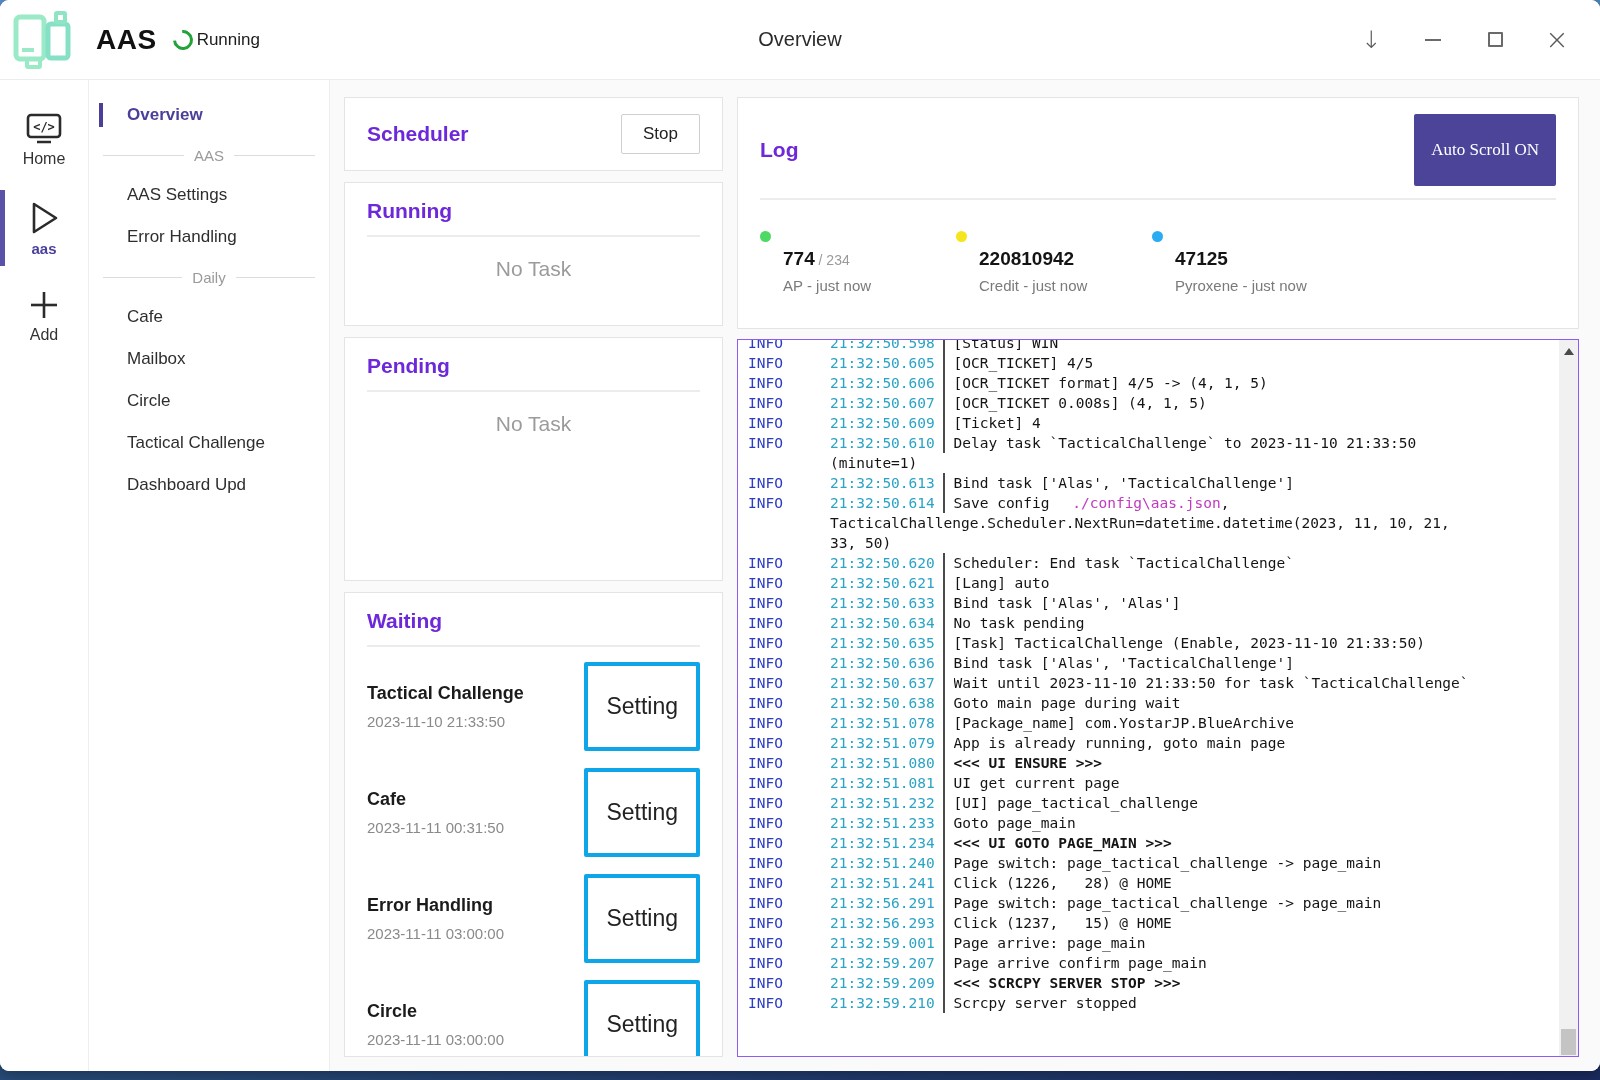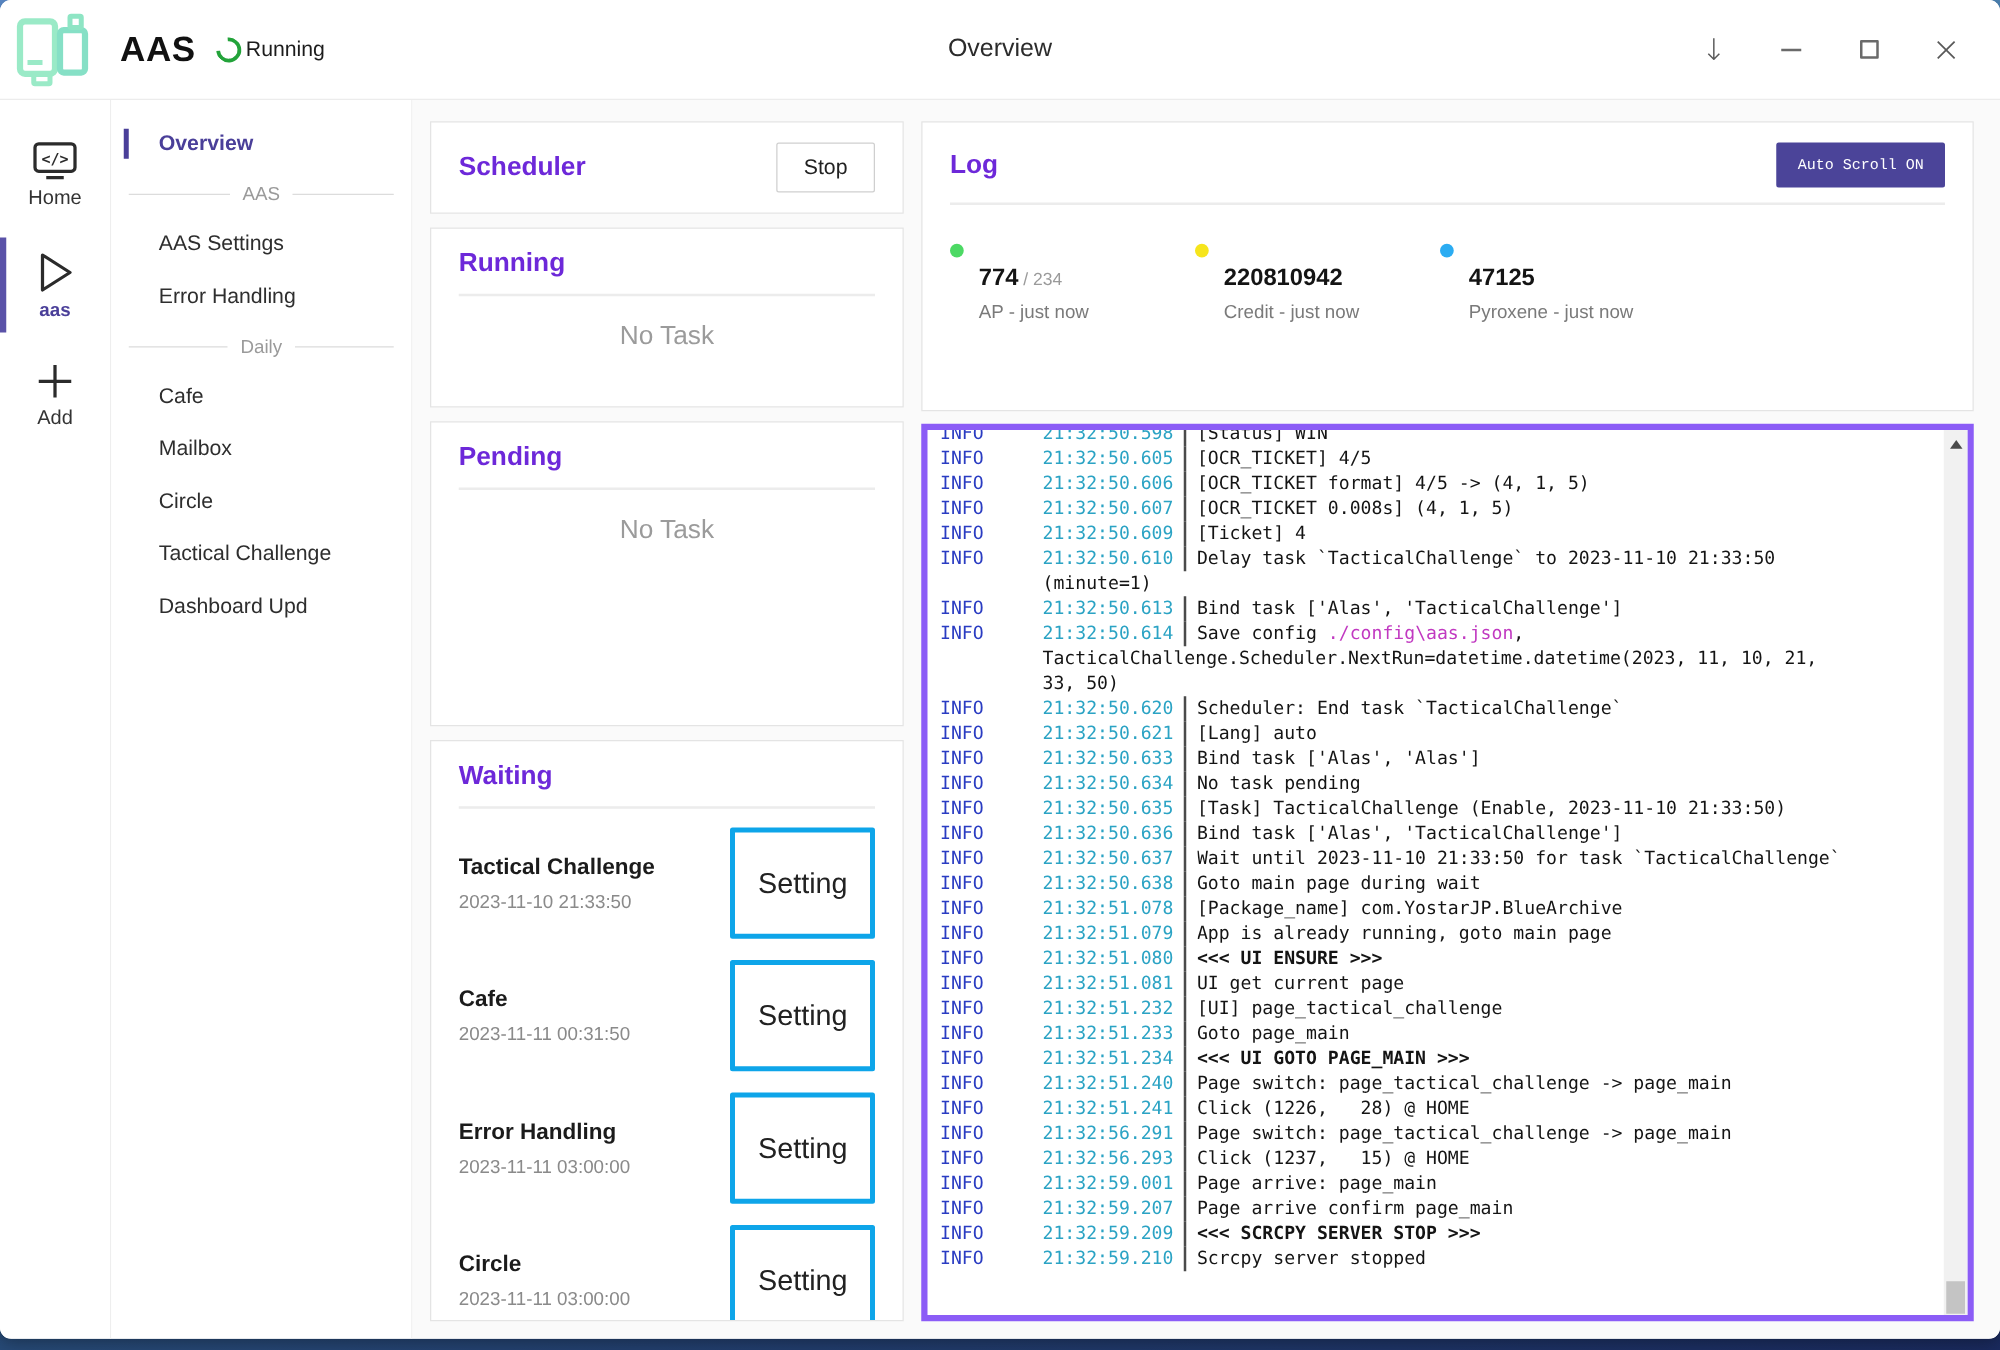--- a/index.html
+++ b/index.html
@@ -68,39 +68,39 @@
   
   .wait-list { margin-top:6px; }
   .wait-row { display:flex; align-items:center; justify-content:space-between; padding:9px 0 8px 0; }
   .wait-name { font-size:18px; font-weight:700; color:#1b1b1b; }
   .wait-date { font-size:15px; color:#8a8a8a; margin-top:9px; }
   .btn-setting { background:#fff; border:4px solid #0ea5e9; border-radius:2px; font-size:23px; color:#222;
                  padding:27px 18px; cursor:pointer; font-family:inherit; }
   
   .card-loghead { flex:0 0 232px; }
   .loghead-top { display:flex; align-items:center; justify-content:space-between; }
-  .btn-autoscroll { background:#4b4499; color:#fff; border:none; border-radius:2px; font-size:12px;
-                    padding:11px 17px; cursor:pointer; font-family:Liberation Mono, monospace; }
+  .btn-autoscroll { background:#4b4499; color:#fff; border:none; border-radius:2px; font-size:17px;
+                    padding:26px 17px; cursor:pointer; font-family:Liberation Serif, serif; }
   .stats { display:flex; margin-top:24px; }
   .stat { width:196px; display:flex; gap:12px; }
   .dot { width:11px; height:11px; border-radius:50%; margin-top:7px; flex:0 0 11px; }
   .stat-val { font-size:19px; font-weight:700; color:#141414;margin-top:24px; }
   .stat-suffix { font-size:14px; font-weight:400; color:#9a9a9a; }
   .stat-label { font-size:15px; color:#7a7a7a; margin-top:7px; }
   
-  .log-view { flex:1; position:relative; background:#fff; border:5px solid #8b5cf6; overflow:hidden; }
+  .log-view { flex:1; position:relative; background:#fff; border:1px solid #8b5cf6; overflow:hidden; }
   .log-inner { position:absolute; left:0; top:-7px; right:20px; bottom:0; overflow:hidden;
                font-family:"DejaVu Sans Mono", monospace; font-size:14.5px; color:#141414; padding-left:10px; }
   .log-line { display:flex; height:20px; line-height:20px; white-space:pre; }
   .log-line .lvl { width:82px; flex:0 0 82px; color:#2a3cc2; }
   .log-line .time { width:111px; flex:0 0 111px; color:#2ba3c4; }
   .log-line .bar { width:1.5px; background:#4a4a4a; margin:0 9px 0 2px; align-self:stretch; flex:0 0 1.5px; }
   .log-line .msg { flex:1; overflow:hidden; }
   .log-line.bold .msg { font-weight:700; }
-  .seg-path { color:#c139c1; }
+  .seg-path { color:#c139c1;margin-left:14px; }
   
   .log-scrollbar { position:absolute; top:0; right:0; bottom:0; width:19px; background:#f1f1f1; }
   .sb-up { position:absolute; top:4px; left:0; right:0; height:14px; display:flex; align-items:center; justify-content:center; }
   .sb-up::before { content:""; border-left:5px solid transparent; border-right:5px solid transparent; border-bottom:7px solid #4a4a4a; }
   .sb-thumb { position:absolute; bottom:1px; left:2px; right:2px; height:26px; background:#c4c4c4; }
 </style>
 </head>
 <body>
 
 <div id="window">

